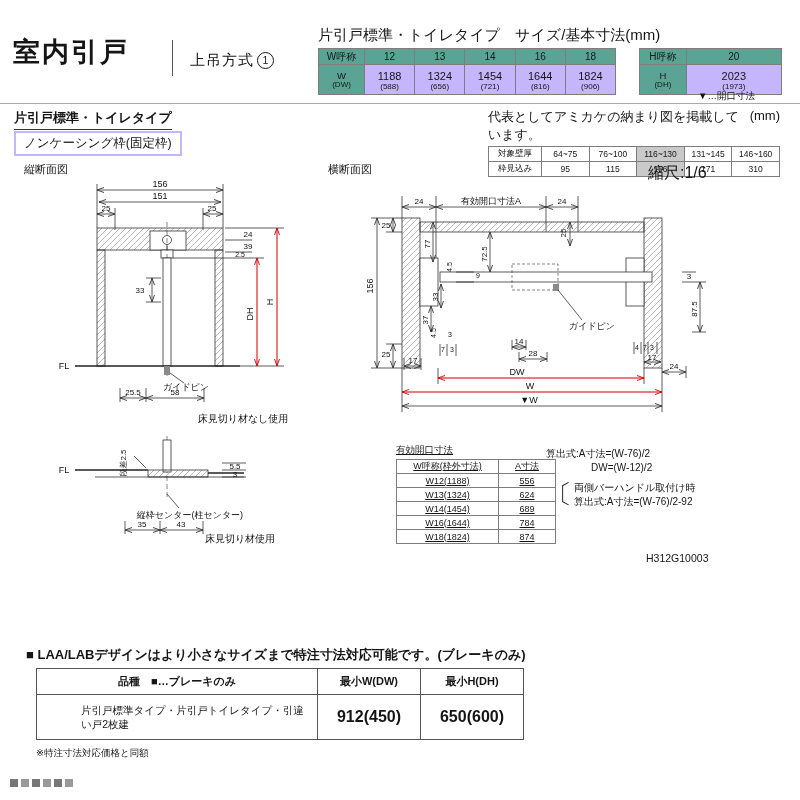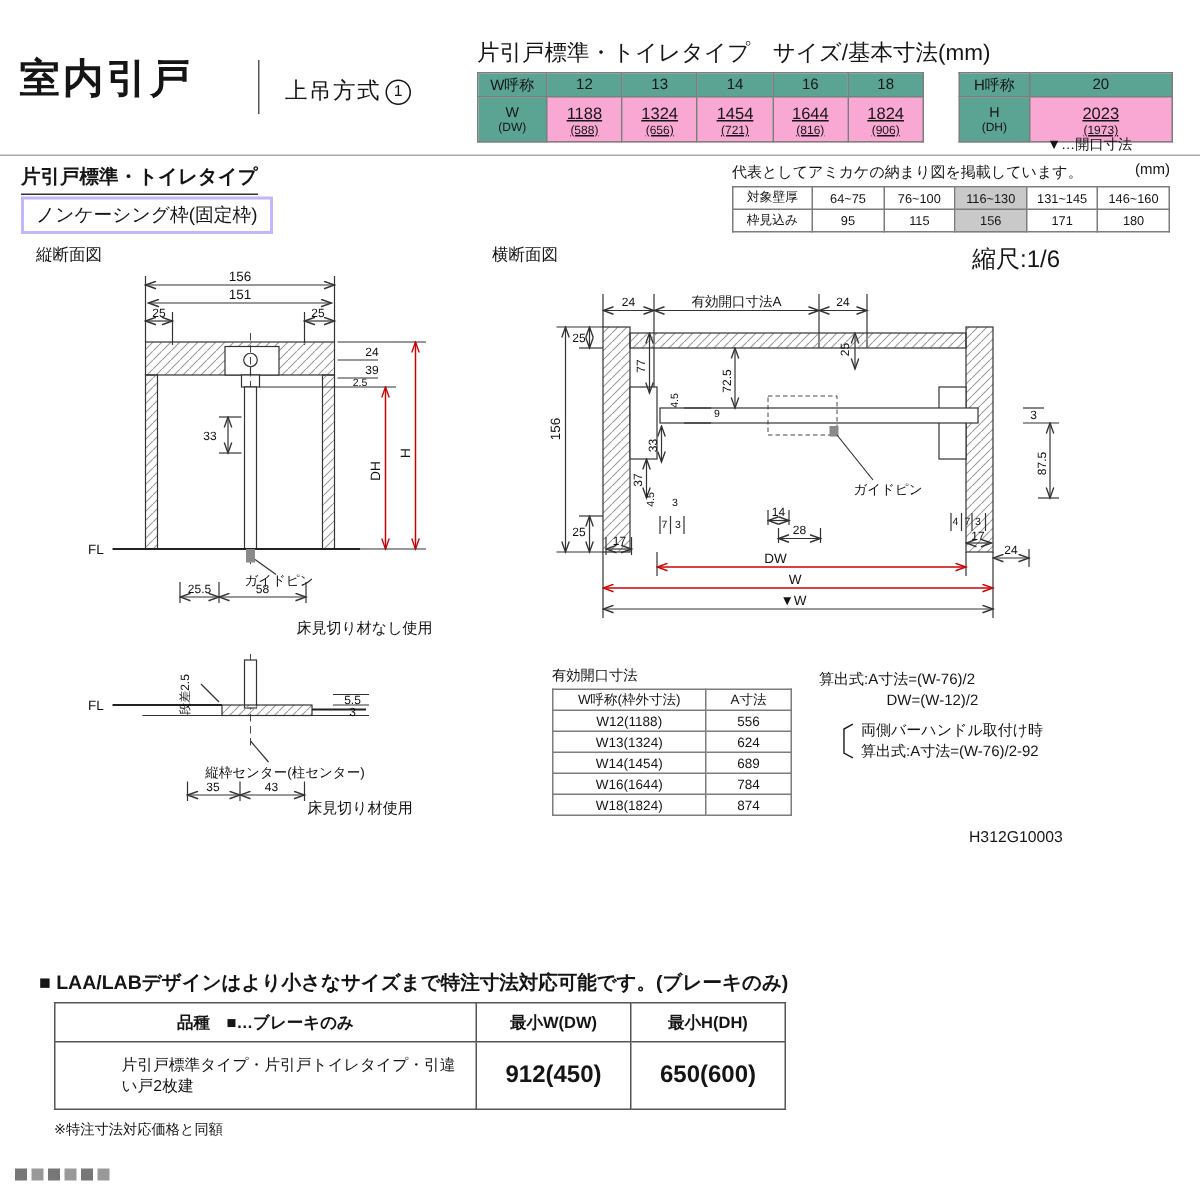--- a/index.html
+++ b/index.html
@@ -22,52 +22,52 @@
         font-size:10.5px;line-height:15px;text-align:center;letter-spacing:0;vertical-align:1px;margin-left:3px;}
 
   .size-area{left:318px;top:26px;width:464px;}
   .size-title{font-size:15px;margin-bottom:3px;}
   .size-tables{display:flex;gap:23px;justify-content:space-between;}
   table.spec{border-collapse:collapse;table-layout:fixed;}
   .spec th,.spec td{border:1px solid var(--line);text-align:center;padding:0;font-weight:normal;}
   .spec .hd{background:var(--green);height:15px;font-size:10px;}
   .spec .lab{background:var(--green);font-size:9.5px;}
   .spec .cw{width:52px;} .spec .cl{width:48px;} .spec .ch{width:100px;}
-  .spec td{height:29px;background:#f9a8d4;text-decoration:underline;}
+  .spec td{height:29px;background:#c4b5fd;}
   .spec .v{font-size:11px;line-height:1.2;padding-top:2px;}
   .spec .s{font-size:8px;line-height:1.1;}
 
   .opening-note{left:698px;top:90px;font-size:9.5px;}
   .hr1{left:0;top:103px;width:800px;height:1px;background:#a9a9a9;}
 
   .sec-title1{left:14px;top:109px;font-size:13px;font-weight:bold;border-bottom:1px solid #333;padding-bottom:2px;}
   .sec-title2{left:14px;top:131px;font-size:12.5px;border:2px solid #c4b5fd;padding:2px 8px;}
 
   .wall-area{left:488px;top:108px;width:292px;}
-  .wall-note-row{display:flex;justify-content:space-between;font-size:10px;margin-bottom:2px;}
+  .wall-note-row{display:flex;justify-content:space-between;font-size:13px;margin-bottom:2px;}
   table.wall{border-collapse:collapse;table-layout:fixed;width:292px;font-size:8.5px;}
   .wall th,.wall td{border:1px solid var(--line);height:14px;text-align:center;font-weight:normal;padding:0;}
   .wall th{width:52px;}
   .wall .shade{background:var(--shade);}
 
   .dtitle{font-size:11px;}
   .dleft-title{left:24px;top:162px;}
   .dright-title{left:328px;top:162px;}
   .scale-note{left:648px;top:163px;font-size:16px;}
 
   .drawings{left:0;top:158px;}
   svg text{font-family:"Liberation Sans","DejaVu Sans",sans-serif;fill:#111;}
   .ln{stroke:#333;stroke-width:0.8;fill:none;}
   .lnthick{stroke:#222;stroke-width:1.4;fill:none;}
   .redln{stroke:var(--red);stroke-width:1;fill:none;}
   .dash{stroke-dasharray:5 3;stroke-width:0.6;}
   .hatchrect{fill:url(#hatch);stroke:#333;stroke-width:0.8;}
   .wht{fill:#fff;stroke:#333;stroke-width:0.8;}
 
-  .open-area{left:368px;top:444px;}
+  .open-area{left:396px;top:444px;text-decoration:underline;}
   .open-title{font-size:9.5px;margin-bottom:2px;}
   table.open{border-collapse:collapse;font-size:9px;}
   .open th,.open td{border:1px solid var(--line);height:13px;text-align:center;font-weight:normal;padding:0 3px;}
   .open .oc1{width:95px;} .open .oc2{width:50px;}
 
   .formulas{left:546px;top:447px;font-size:10px;line-height:1.35;}
   .f2{margin-left:45px;}
   .fbracket{display:flex;align-items:center;margin-top:3px;}
   .brk{font-size:26px;font-weight:300;margin-right:2px;}
 
@@ -181,21 +181,21 @@
         <td class="shade">116~130</td>
         <td>131~145</td>
         <td>146~160</td>
       </tr>
       <tr>
         <th>枠見込み</th>
         <td>95</td>
         <td>115</td>
         <td class="shade">156</td>
         <td>171</td>
-        <td>180</td>
+        <td>310</td>
       </tr>
     </tbody>
       </table>
   </div>
 
   <div class="abs dtitle dleft-title">縦断面図</div>
   <div class="abs dtitle dright-title">横断面図</div>
   <div class="abs scale-note">縮尺:1/6</div>
 
   <svg class="abs drawings" width="800" height="420" viewBox="0 158 800 420">

